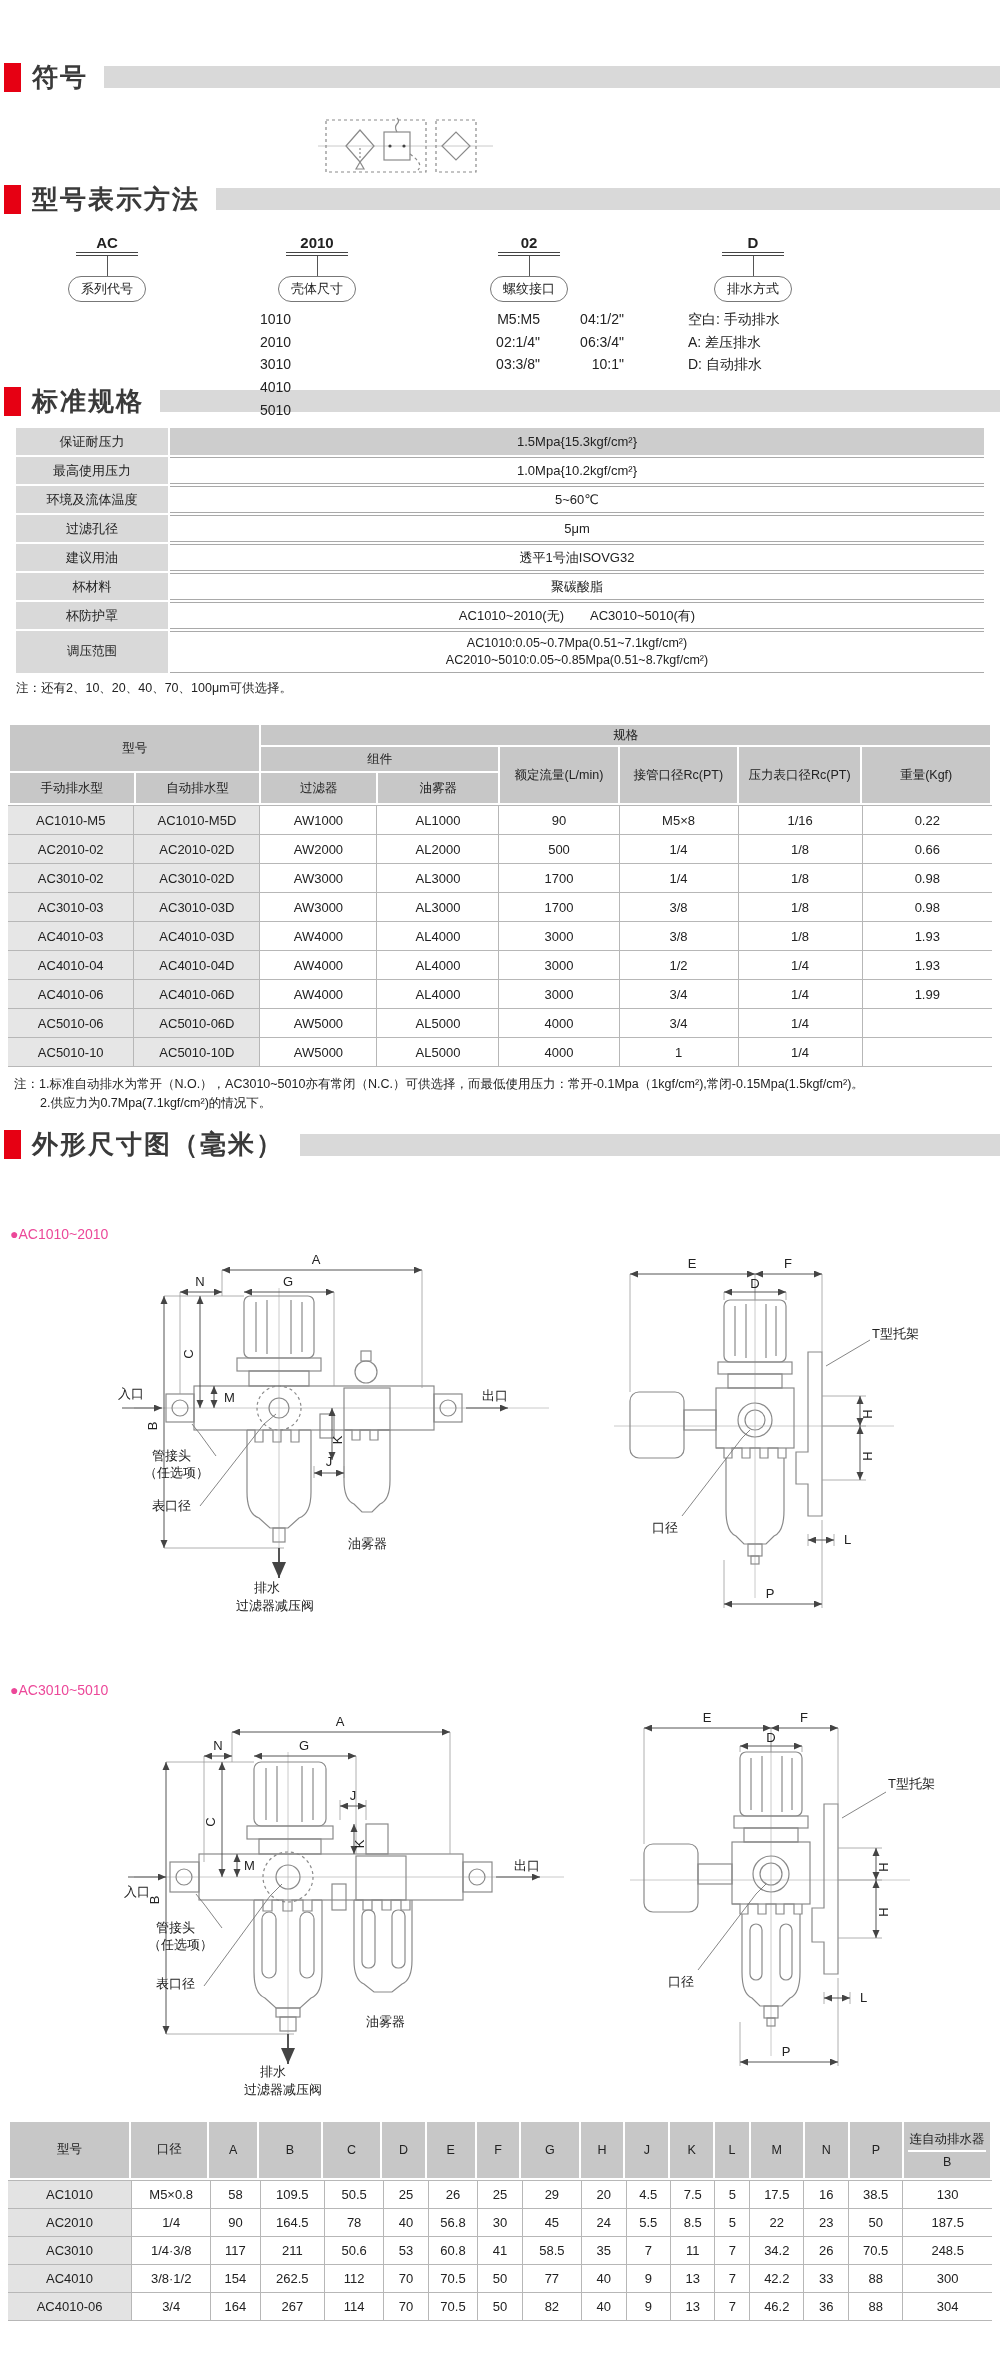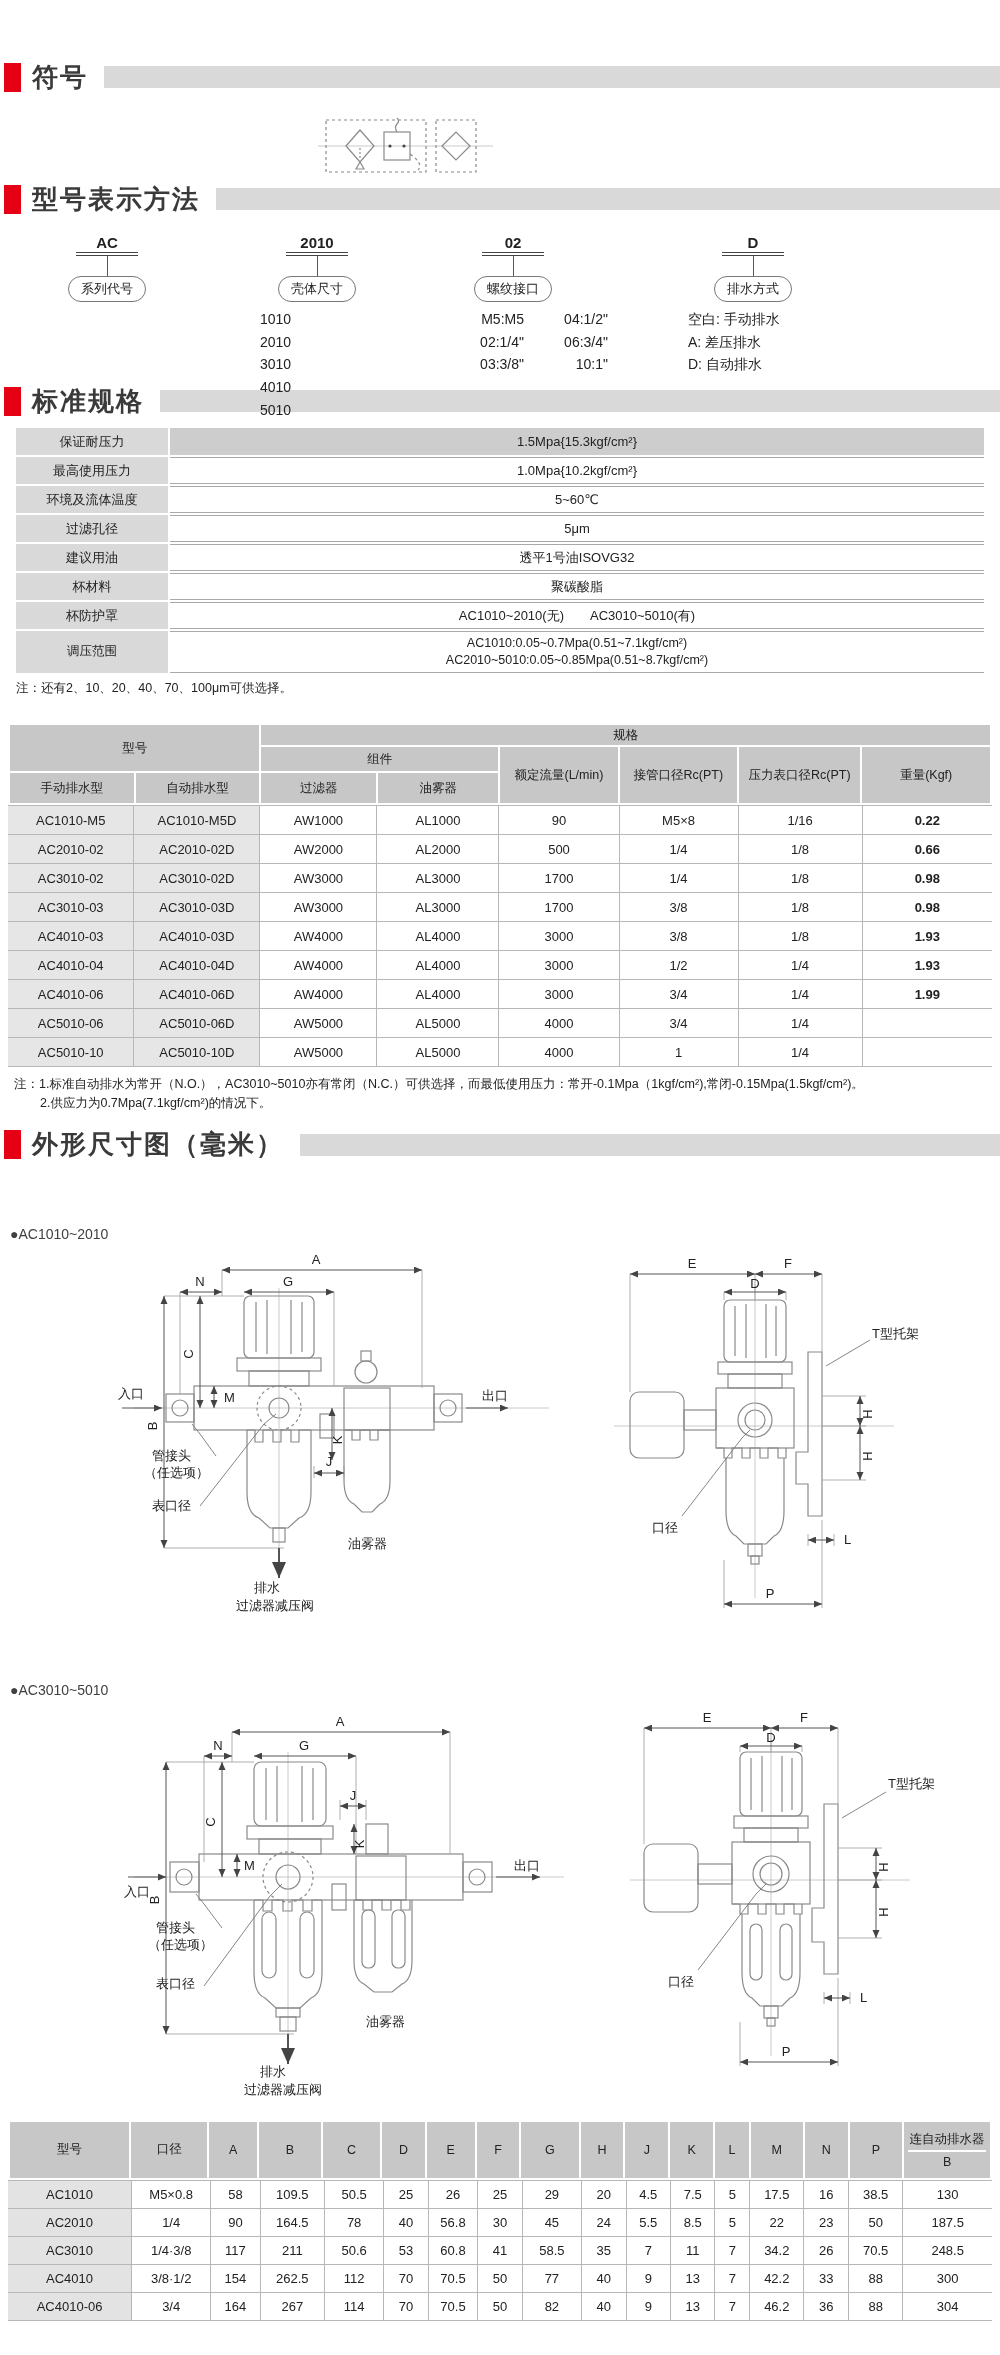--- a/index.html
+++ b/index.html
@@ -15,21 +15,21 @@
   .sec-header .sq { width: 17px; height: 29px; background: #e60013; margin-right: 11px; flex: none; }
   .sec-header .t { font-size: 26px; font-weight: bold; color: #3a3a3a; letter-spacing: 2px; white-space: nowrap; }
   .sec-header .bar { flex: 1; height: 22px; background: #d9d9d9; margin-left: 16px; margin-right: 0; }
 
   
   .symbol-wrap { margin: 20px 0 2px 318px; height: 66px; }
 
   
   .model-code { position: relative; height: 150px; margin-top: 18px; }
   .mc-col { position: absolute; top: 0; width: 170px; }
-  .mc-c1 { left: 22px; } .mc-c2 { left: 232px; } .mc-c3 { left: 428px; } .mc-c4 { left: 668px; }
+  .mc-c1 { left: 22px; } .mc-c2 { left: 232px; } .mc-c3 { left: 444px; } .mc-c4 { left: 668px; }
   .mc-code { width: 62px; margin: 0 auto; text-align: center; font-weight: bold; font-size: 15px;
              border-bottom: 4px double #444; padding-bottom: 1px; }
   .mc-stem { width: 1px; height: 20px; background: #555; margin: 0 auto; }
   .mc-bubble { width: max-content; margin: 0 auto; border: 1px solid #777; border-radius: 13px;
                padding: 3px 12px; font-size: 13px; background: #fff; }
   .mc-opts { margin: 6px 0 0 28px; font-size: 14px; line-height: 1.62; }
   .mc-c3 .mc-opts { margin-left: 18px; display: grid; grid-template-columns: 78px 78px; column-gap: 6px; text-align: right; }
   .mc-c4 .mc-opts { margin-left: 20px; }
 
   
@@ -45,35 +45,35 @@
   .tbl-head { border-collapse: separate; border-spacing: 2px; table-layout: fixed; width: 984px; margin-left: 8px; }
   .tbl-head td { background: #c7c7c7; text-align: center; vertical-align: middle; font-size: 12.5px; }
   .tbl-body { border-collapse: collapse; table-layout: fixed; width: 984px; margin-left: 8px; }
   .tbl-body td { border: 1px solid #b7b7b7; background: #fff; text-align: center; font-size: 13px; height: 29px; }
 
   .mt-head tr.h1 td { height: 20px; }
   .mt-head tr.h2 td { height: 24px; }
   .mt-head tr.h3 td { height: 30px; }
   .mt-body td:nth-child(-n+2) { background: #e6e6e6; }
   .mt-body tr td:first-child { border-left: none; }
-  .mt-body tr td:last-child { border-right: none; font-weight: bold; }
+  .mt-body tr td:last-child { border-right: none; }
 
   .dt-head td { height: 50px; }
   .dt-head td.split { padding: 4px; }
   .dt-head td.split .top { height: 26px; line-height: 26px; border-bottom: 2px solid #fff; }
   .dt-head td.split .bot { height: 22px; line-height: 20px; }
   .dt-body td { height: 28px; }
   .dt-body td:first-child { background: #e3e3e3; border-left: none; }
   .dt-body td:last-child { border-right: none; }
 
   .model-notes { margin: 8px 0 0 14px; font-size: 12.5px; line-height: 1.55; }
   .model-notes .l2 { margin-left: 26px; }
 
   
-  .drawing-group-label { margin: 64px 0 6px 10px; font-size: 14px; color: #404040; }
+  .drawing-group-label { margin: 64px 0 6px 10px; font-size: 14px; color: #ec4899; }
   .drawing-row { display: flex; align-items: flex-start; margin-left: 104px; }
   svg text { font-size: 13px; fill: #222; font-family: inherit; }
   .draw { stroke: #8a8a8a; fill: none; stroke-width: 1.2; }
   .dim  { stroke: #555; stroke-width: 1; }
   .ext  { stroke: #9d9d9d; stroke-width: 0.8; }
   .ldr  { stroke: #777; stroke-width: 0.9; fill: none; }
   .cl   { stroke: #bdbdbd; stroke-width: 0.8; }
   .dash { stroke-dasharray: 3,3; }
   .filldark { fill: #444; stroke: none; }
 </style>

